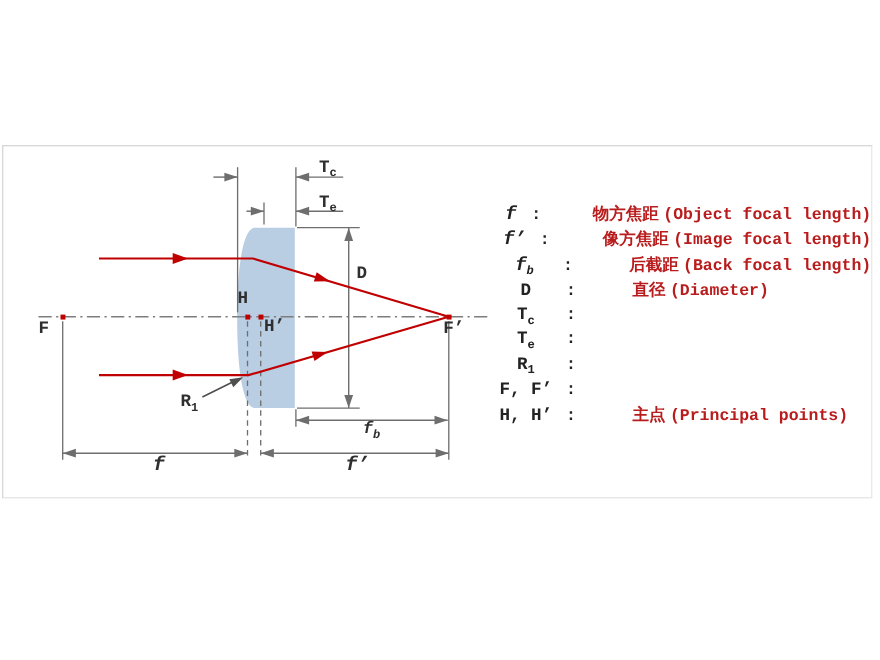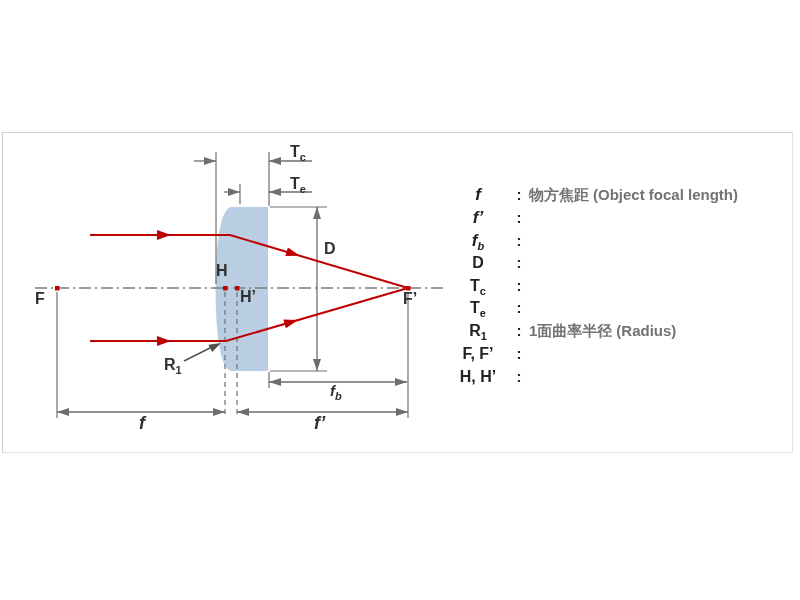--- a/index.html
+++ b/index.html
@@ -1,32 +1,32 @@
 <!DOCTYPE html>
 <html><head>
 <meta charset="utf-8">
 <style>
   html,body{margin:0;padding:0;background:#ffffff;}
   #stage{position:relative;width:800px;height:600px;background:#ffffff;overflow:hidden;
-         font-family:Liberation Sans, sans-serif;color:#2b2b2b;}
+         font-family:Liberation Mono, monospace;color:#2b2b2b;}
   #content-box{position:absolute;left:2px;top:132px;width:789px;height:319px;
                background:#ffffff;border:1px solid #cfcfcf;border-right-color:#e4e4e4;border-bottom-color:#e0e0e0;}
   #diagram-svg{position:absolute;left:0;top:0;}
   .dlabel{position:absolute;font-weight:bold;font-size:16px;color:#2f2f2f;line-height:1;white-space:nowrap;}
   .dlabel sub{font-size:11px;}
   .ital{font-style:italic;font-size:18px;}
   .small{font-size:15px;}
   
   #legend{position:absolute;left:447px;top:185px;width:345px;}
   .lrow{display:flex;align-items:baseline;height:22.9px;font-weight:bold;}
   .lterm{width:62px;text-align:center;font-size:16px;color:#222;}
   .lterm sub{font-size:11px;}
   .lrow.italic-term .lterm{font-style:italic;font-size:17px;}
   .lcolon{width:20px;text-align:center;font-size:15px;color:#222;}
-  .ldesc{font-size:15px;color:#737373;white-space:nowrap;}
+  .ldesc{font-size:15px;color:#b91c1c;white-space:nowrap;margin-left:46px;}
   .ldesc .cn{margin-right:4px;}
 </style>
 </head>
 <body>
 
 <div id="stage">
 
   <div id="content-box"></div>
 
   <svg id="diagram-svg" width="800" height="600" viewBox="0 0 800 600">
@@ -114,52 +114,55 @@
 
     <div class="lrow italic-term">
       <span class="lterm"><span>f</span><sub></sub><span></span></span>
       <span class="lcolon">:</span>
       <span class="ldesc"><span class="cn">物方焦距</span><span>(Object focal length)</span></span>
     </div>
 
     <div class="lrow italic-term">
       <span class="lterm"><span>f</span><sub></sub><span>’</span></span>
       <span class="lcolon">:</span>
+      <span class="ldesc"><span class="cn">像方焦距</span><span>(Image focal length)</span></span>
     </div>
 
     <div class="lrow italic-term">
       <span class="lterm"><span>f</span><sub>b</sub><span></span></span>
       <span class="lcolon">:</span>
+      <span class="ldesc"><span class="cn">后截距</span><span>(Back focal length)</span></span>
     </div>
 
     <div class="lrow">
       <span class="lterm"><span>D</span><sub></sub><span></span></span>
       <span class="lcolon">:</span>
+      <span class="ldesc"><span class="cn">直径</span><span>(Diameter)</span></span>
     </div>
 
     <div class="lrow">
       <span class="lterm"><span>T</span><sub>c</sub><span></span></span>
       <span class="lcolon">:</span>
     </div>
 
     <div class="lrow">
       <span class="lterm"><span>T</span><sub>e</sub><span></span></span>
       <span class="lcolon">:</span>
     </div>
 
     <div class="lrow">
       <span class="lterm"><span>R</span><sub>1</sub><span></span></span>
       <span class="lcolon">:</span>
-      <span class="ldesc"><span class="cn">1面曲率半径</span><span>(Radius)</span></span>
     </div>
 
     <div class="lrow">
       <span class="lterm"><span>F, F</span><sub></sub><span>’</span></span>
       <span class="lcolon">:</span>
     </div>
 
     <div class="lrow">
       <span class="lterm"><span>H, H</span><sub></sub><span>’</span></span>
       <span class="lcolon">:</span>
+      <span class="ldesc"><span class="cn">主点</span><span>(Principal points)</span></span>
     </div>
 
   </div>
 </div>
 
 </body></html>

